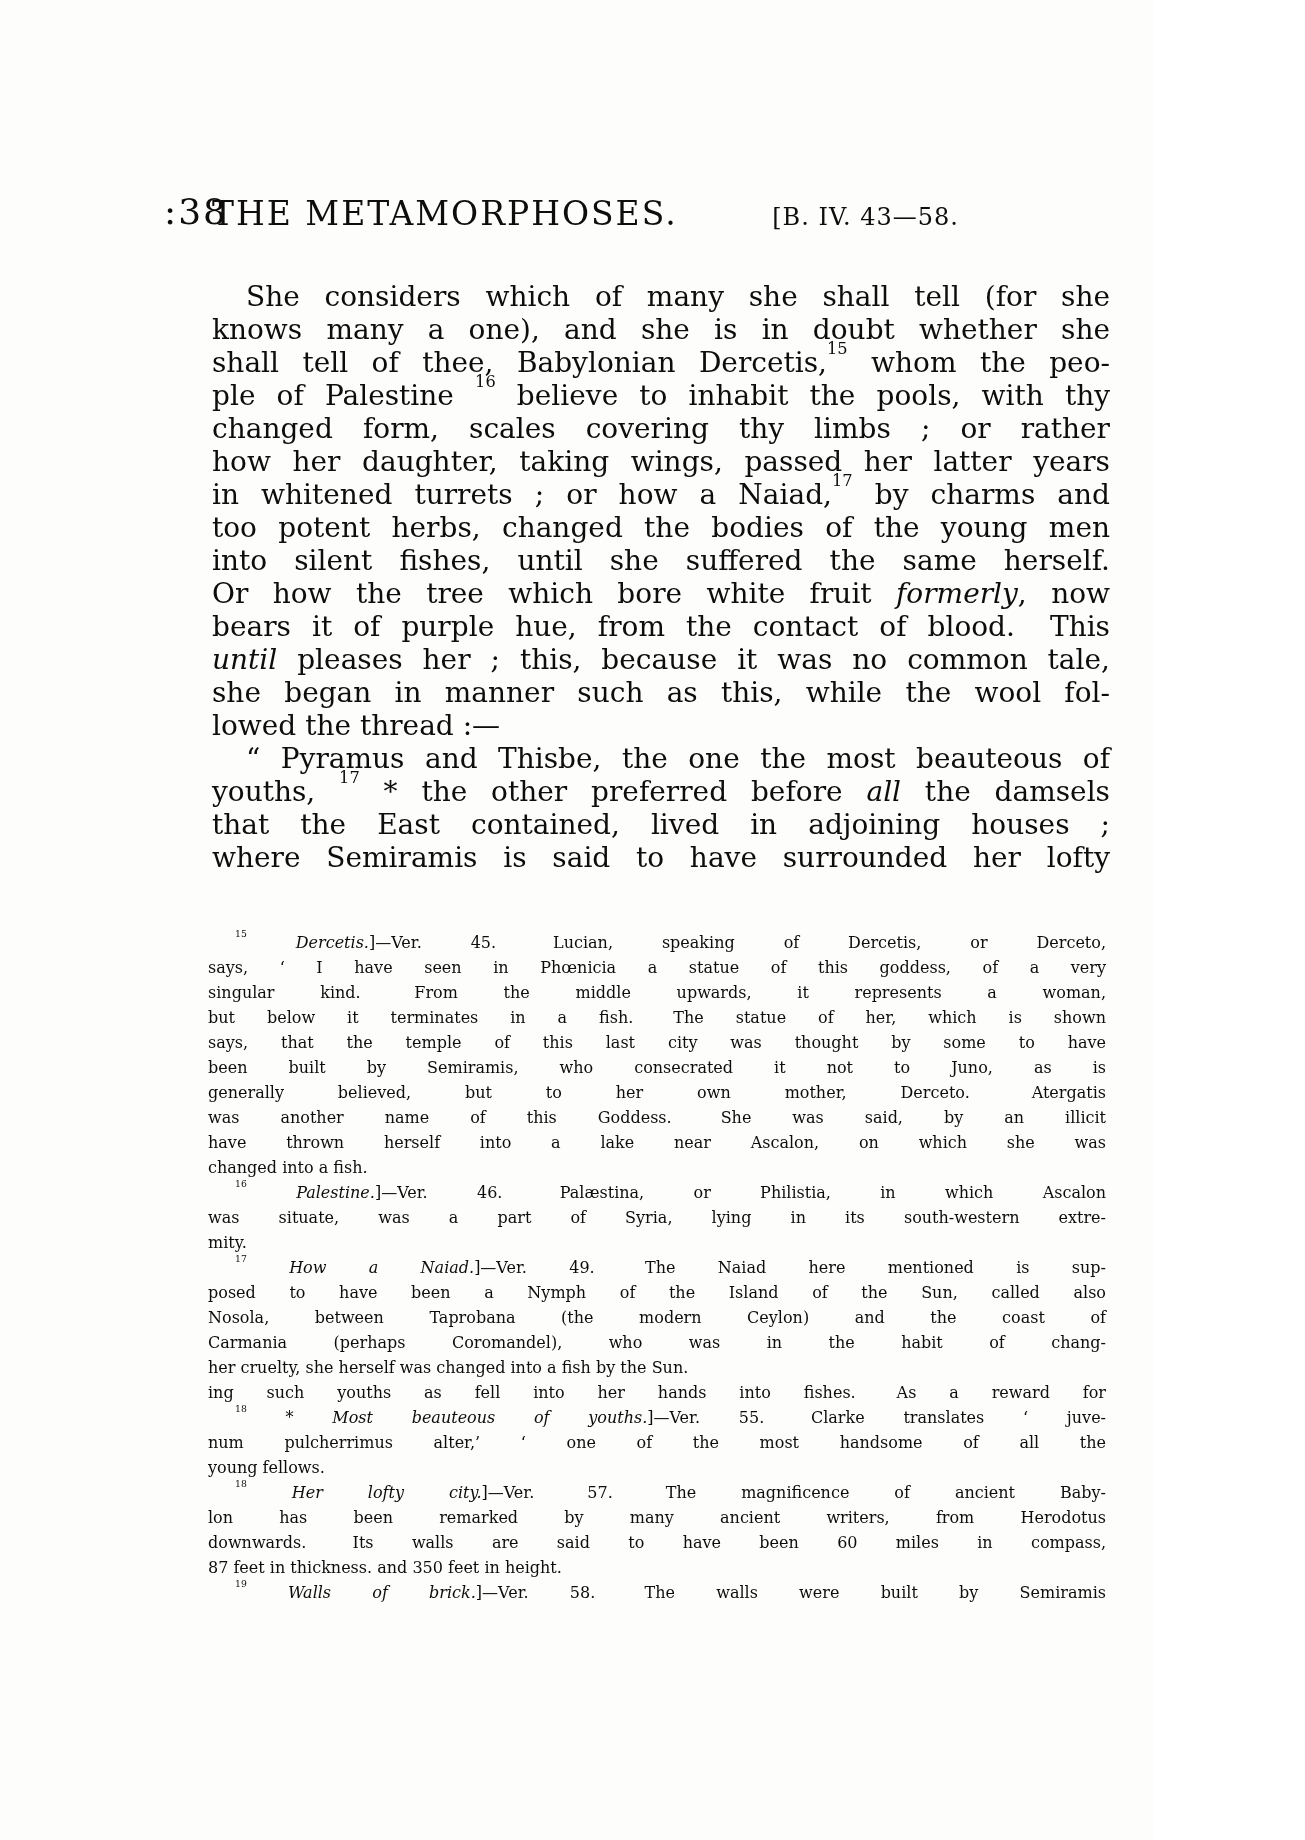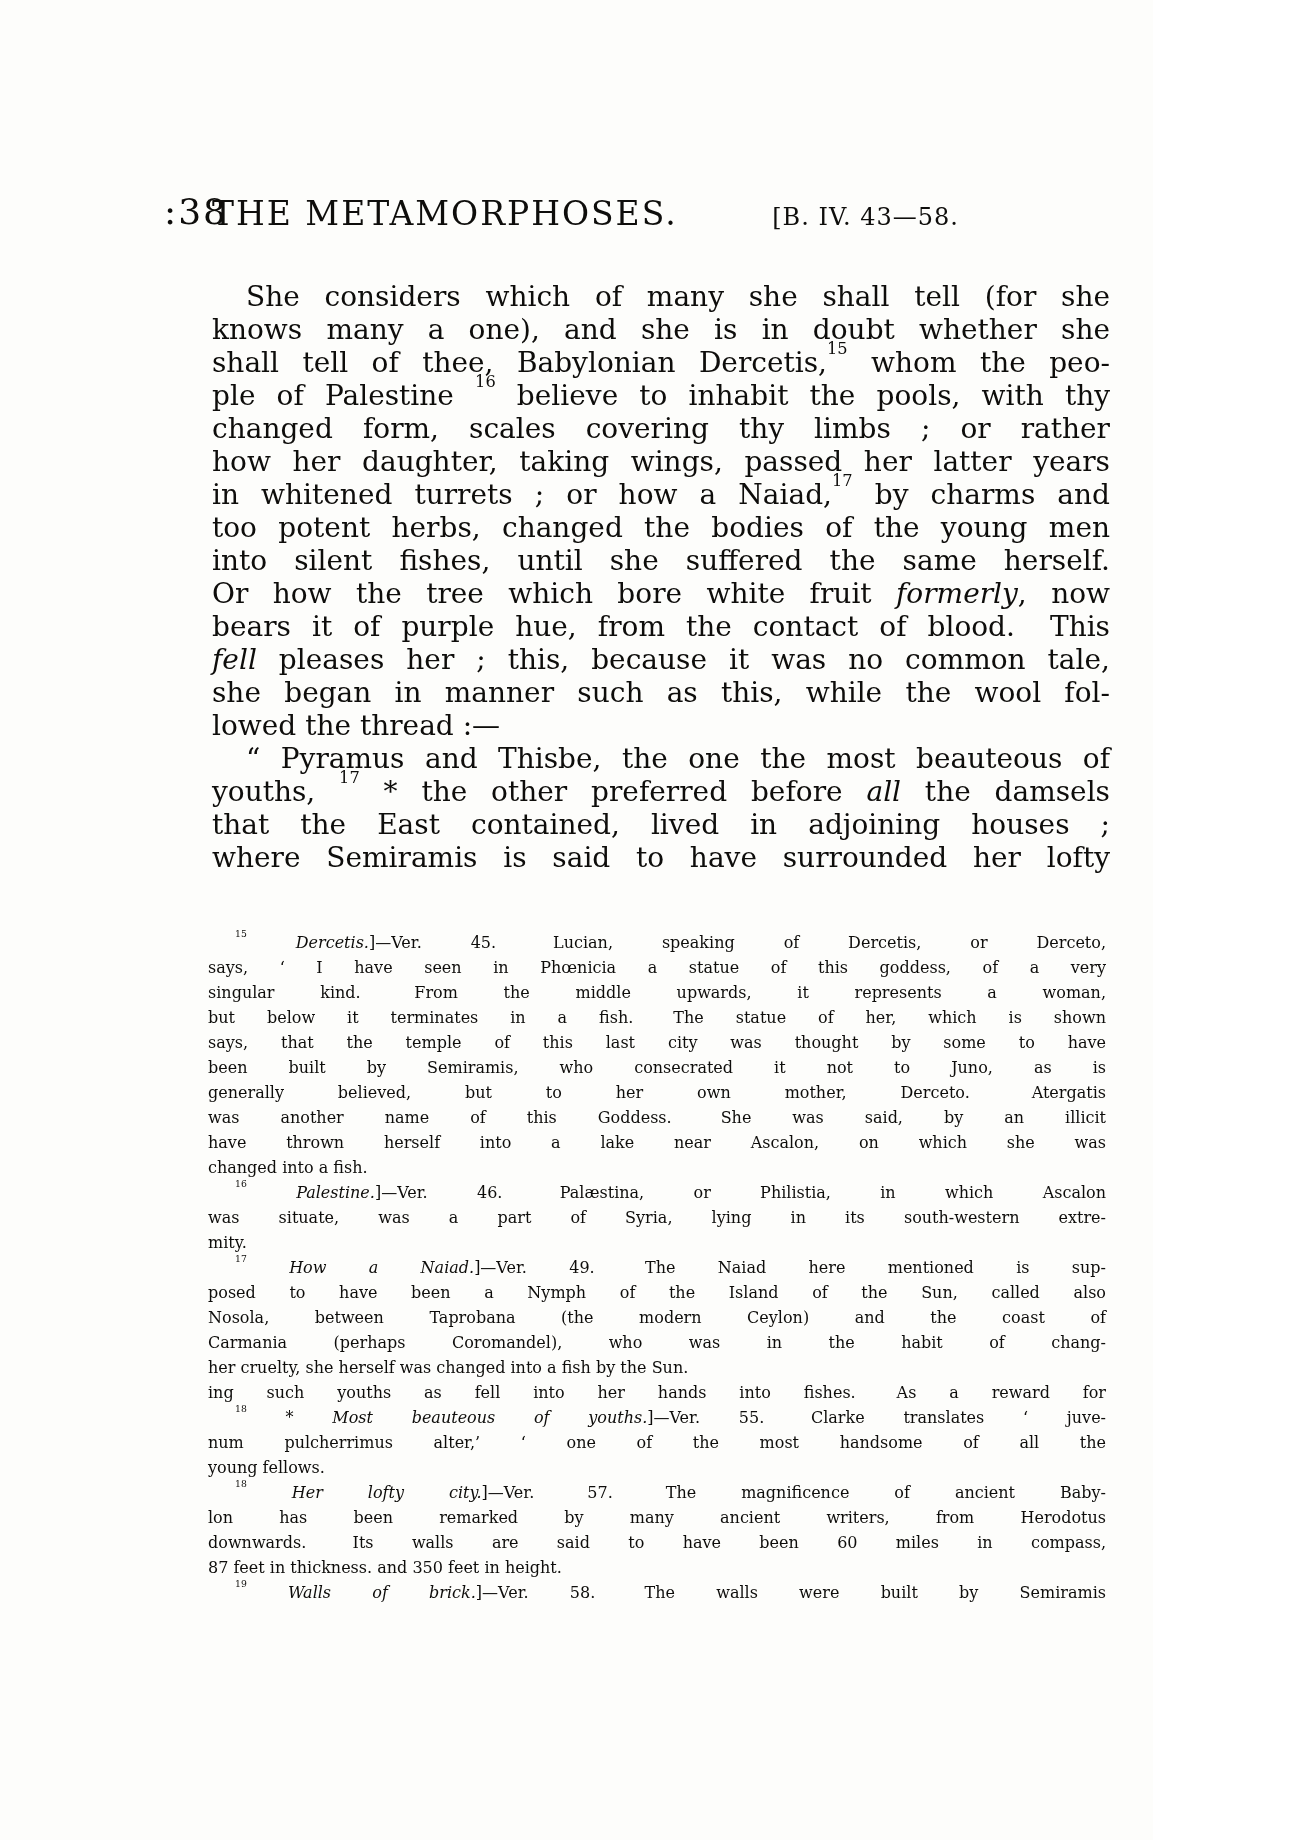--- a/index.html
+++ b/index.html
@@ -89,21 +89,21 @@
         <div class="line"><span>knows many a one), and she is in doubt whether she</span></div>
         <div class="line"><span>shall tell of thee, Babylonian Dercetis,</span><sup>15</sup><span> whom the peo-</span></div>
         <div class="line"><span>ple of Palestine </span><sup>16</sup><span> believe to inhabit the pools, with thy</span></div>
         <div class="line"><span>changed form, scales covering thy limbs ; or rather</span></div>
         <div class="line"><span>how her daughter, taking wings, passed her latter years</span></div>
         <div class="line"><span>in whitened turrets ; or how a Naiad,</span><sup>17</sup><span> by charms and</span></div>
         <div class="line"><span>too potent herbs, changed the bodies of the young men</span></div>
         <div class="line"><span>into silent fishes, until she suffered the same herself.</span></div>
         <div class="line"><span>Or how the tree which bore white fruit </span><span class="it">formerly</span><span>, now</span></div>
         <div class="line"><span>bears it of purple hue, from the contact of blood.  This</span></div>
-        <div class="line"><span class="it">fell</span><span> pleases her ; this, because it was no common tale,</span></div>
+        <div class="line"><span class="it">until</span><span> pleases her ; this, because it was no common tale,</span></div>
         <div class="line"><span>she began in manner such as this, while the wool fol-</span></div>
         <div class="line endline"><span>lowed the thread :—</span></div>
       </div>
       <div class="para">
         <div class="line first"><span>“ Pyramus and Thisbe, the one the most beauteous of</span></div>
         <div class="line"><span>youths, </span><sup>17</sup><span> * the other preferred before </span><span class="it">all</span><span> the damsels</span></div>
         <div class="line"><span>that the East contained, lived in adjoining houses ;</span></div>
         <div class="line"><span>where Semiramis is said to have surrounded her lofty</span></div>
       </div>
     </div>

